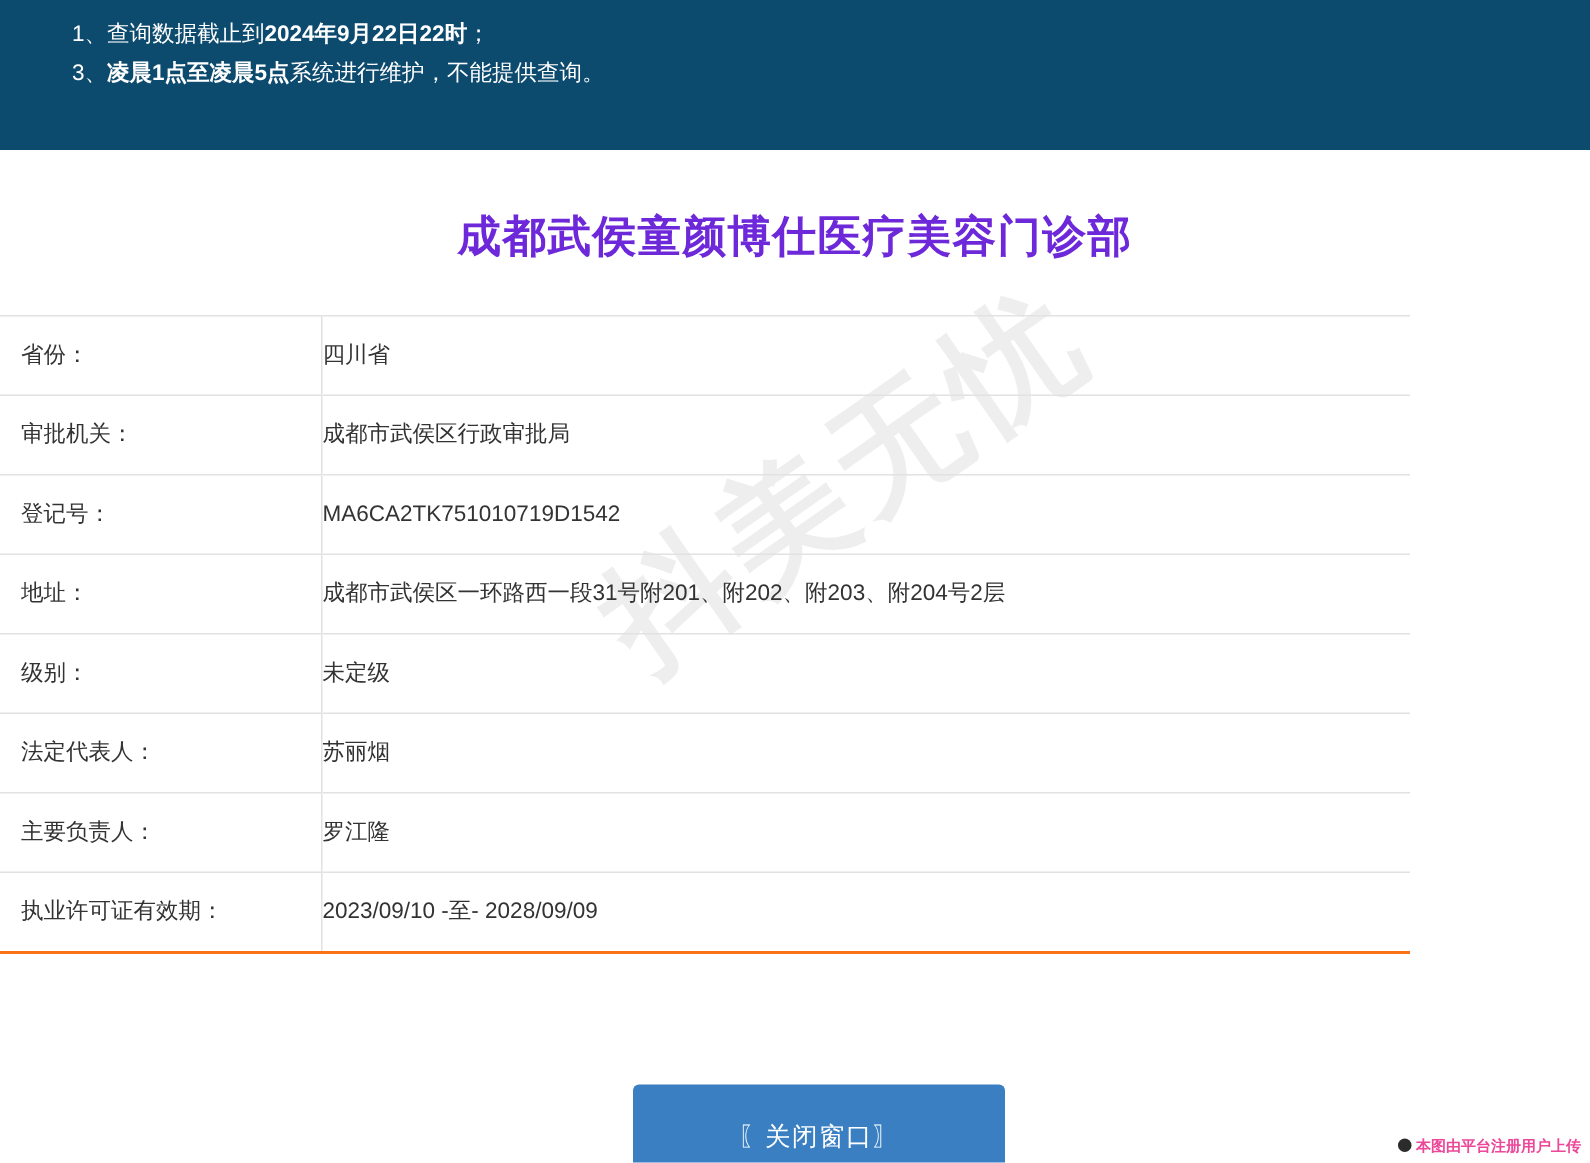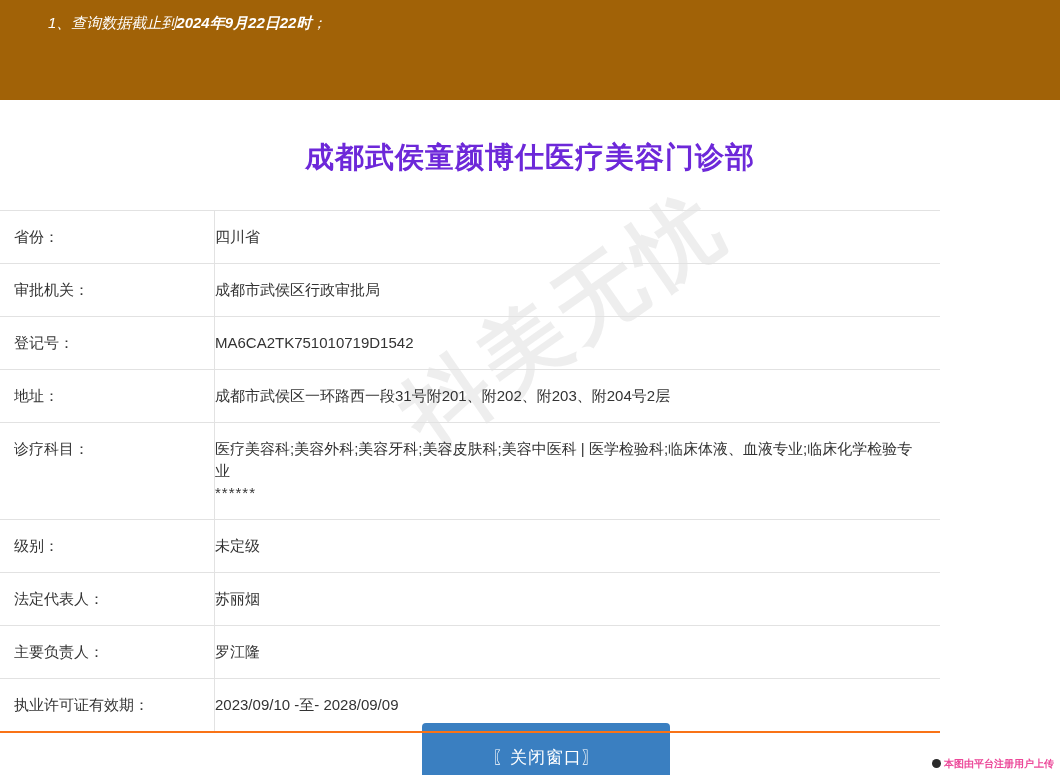--- a/index.html
+++ b/index.html
@@ -11,26 +11,25 @@
     height: 775px;
     background: #ffffff;
     font-family: "Liberation Sans", sans-serif;
     color: #333333;
     overflow: hidden;
     position: relative;
   }
 
   
   .notice {
-    background: #a16207;
+    background: #0c4a6e;
     color: #ffffff;
     padding: 10px 2px 12px 0;
     box-sizing: border-box;
     height: 100px;
-    font-style: italic;
   }
   .notice-line {
     font-size: 15px;
     line-height: 26px;
     padding-left: 48px;
     white-space: nowrap;
   }
   .notice-line .b {
     font-weight: bold;
   }
@@ -140,20 +139,23 @@
     vertical-align: -1px;
   }
 </style>
 </head>
 <body>
 
 <div class="notice">
   <div class="notice-line">
     <span>1、查询数据截止到</span><span class="b">2024年9月22日22时</span><span>；</span>
   </div>
+  <div class="notice-line">
+    <span>3、</span><span class="b">凌晨1点至凌晨5点</span><span>系统进行维护，不能提供查询。</span>
+  </div>
 </div>
 
 <div class="title">成都武侯童颜博仕医疗美容门诊部</div>
 
 <div class="watermark">抖美无忧</div>
 
 <table class="info-table">
   <tbody>
     <tr>
       <td class="label">省份：</td>
@@ -163,27 +165,20 @@
       <td class="label">审批机关：</td>
       <td class="value">成都市武侯区行政审批局</td>
     </tr>
     <tr>
       <td class="label">登记号：</td>
       <td class="value">MA6CA2TK751010719D1542</td>
     </tr>
     <tr>
       <td class="label">地址：</td>
       <td class="value">成都市武侯区一环路西一段31号附201、附202、附203、附204号2层</td>
-    </tr>
-    <tr>
-      <td class="label">诊疗科目：</td>
-      <td class="value">
-        <span>医疗美容科;美容外科;美容牙科;美容皮肤科;美容中医科 | 医学检验科;临床体液、血液专业;临床化学检验专业</span>
-        <span class="sub">******</span>
-      </td>
     </tr>
     <tr>
       <td class="label">级别：</td>
       <td class="value">未定级</td>
     </tr>
     <tr>
       <td class="label">法定代表人：</td>
       <td class="value">苏丽烟</td>
     </tr>
     <tr>

